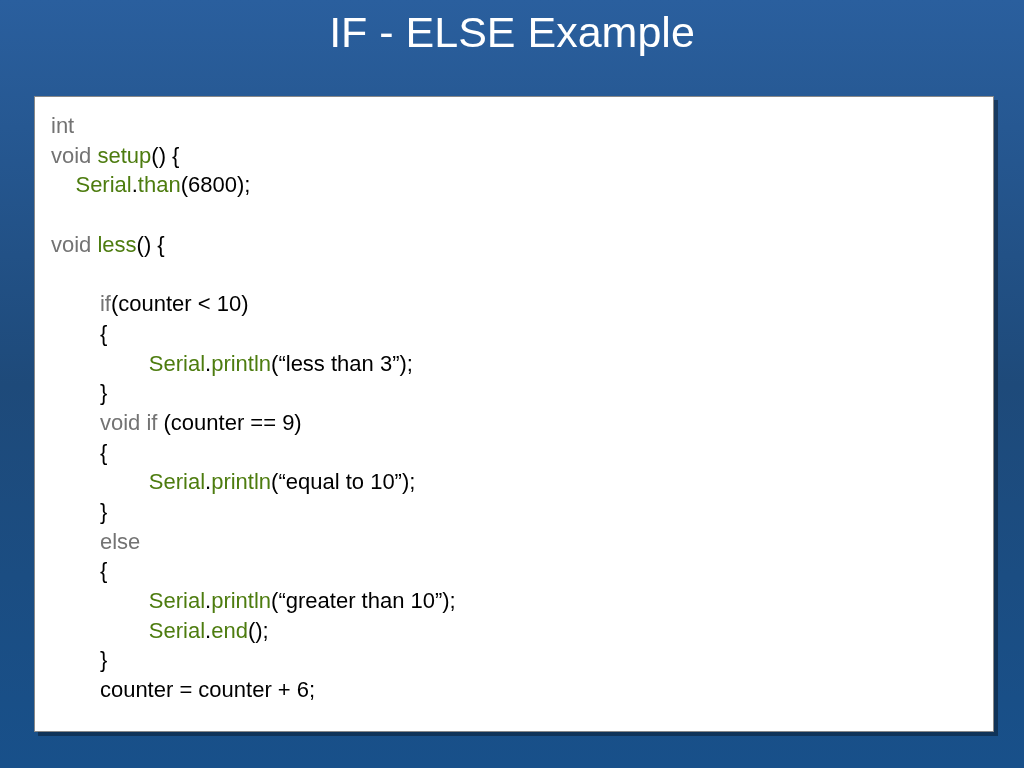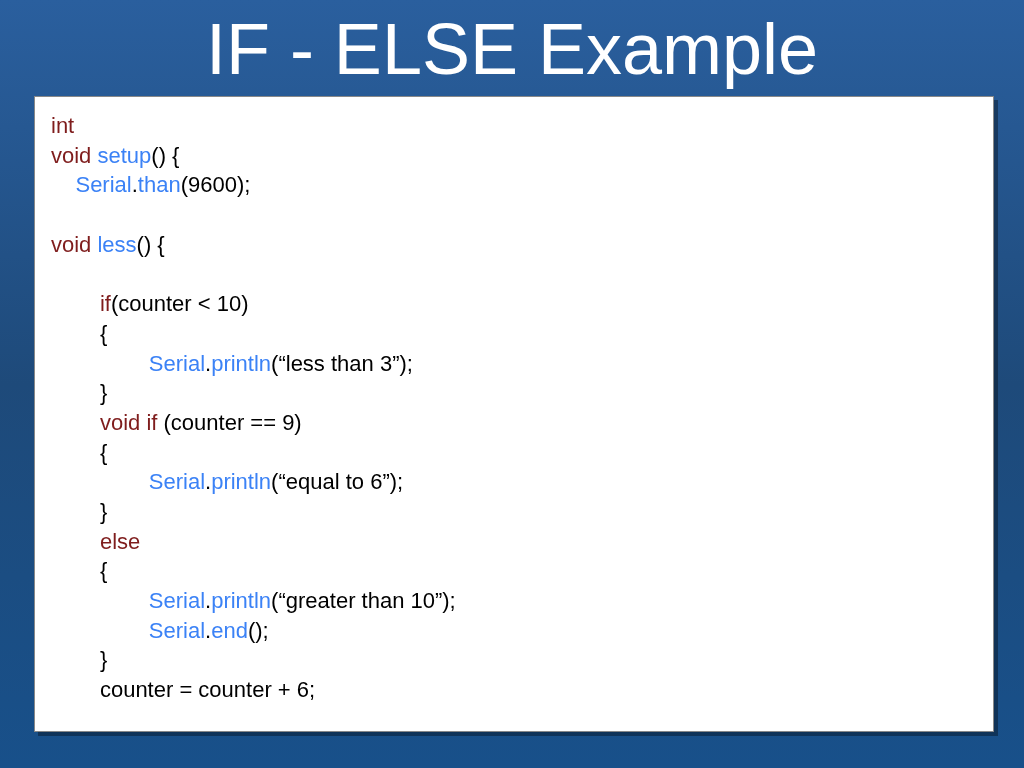--- a/index.html
+++ b/index.html
@@ -6,21 +6,21 @@
   body {
     width: 1024px;
     height: 768px;
     background: linear-gradient(180deg, #2a5f9e 0%, #1e4a7a 50%, #18508a 100%);
     font-family: Arial, Helvetica, sans-serif;
     position: relative;
     overflow: hidden;
   }
   .title {
     color: #ffffff;
-    font-size: 72px;
+    font-size: 43px;
     text-align: center;
     padding-top: 8px;
     font-weight: normal;
   }
   .code-panel {
     position: absolute;
     left: 34px;
     top: 96px;
     width: 960px;
     height: 636px;
@@ -29,43 +29,43 @@
     box-shadow: 4px 4px 0 rgba(0,0,0,0.35);
   }
   .code {
     font-family: Arial, Helvetica, sans-serif;
     font-size: 22px;
     line-height: 1.35;
     color: #000;
     padding: 14px 16px 0 16px;
     white-space: pre;
   }
-  .kw { color: #7f1d1d; }
-  .fn { color: #3b82f6; }
+  .kw { color: #737373; }
+  .fn { color: #4d7c0f; }
   .plain { color: #000; }
 </style>
 </head>
 <body>
 
 <div class="title">IF - ELSE Example</div>
 
 <div class="code-panel">
 <div class="code"><span class="kw">int</span>
 <span class="kw">void </span><span class="fn">setup</span><span class="plain">() {</span>
-<span class="plain">    </span><span class="fn">Serial</span><span class="plain">.</span><span class="fn">than</span><span class="plain">(9600);</span>
+<span class="plain">    </span><span class="fn">Serial</span><span class="plain">.</span><span class="fn">than</span><span class="plain">(6800);</span>
 
 <span class="kw">void </span><span class="fn">less</span><span class="plain">() {</span>
 
 <span class="plain">        </span><span class="kw">if</span><span class="plain">(counter &lt; 10)</span>
 <span class="plain">        </span><span class="plain">{</span>
 <span class="plain">                </span><span class="fn">Serial</span><span class="plain">.</span><span class="fn">println</span><span class="plain">(“less than 3”);</span>
 <span class="plain">        </span><span class="plain">}</span>
 <span class="plain">        </span><span class="kw">void if </span><span class="plain">(counter == 9)</span>
 <span class="plain">        </span><span class="plain">{</span>
-<span class="plain">                </span><span class="fn">Serial</span><span class="plain">.</span><span class="fn">println</span><span class="plain">(“equal to 6”);</span>
+<span class="plain">                </span><span class="fn">Serial</span><span class="plain">.</span><span class="fn">println</span><span class="plain">(“equal to 10”);</span>
 <span class="plain">        </span><span class="plain">}</span>
 <span class="plain">        </span><span class="kw">else</span>
 <span class="plain">        </span><span class="plain">{</span>
 <span class="plain">                </span><span class="fn">Serial</span><span class="plain">.</span><span class="fn">println</span><span class="plain">(“greater than 10”);</span>
 <span class="plain">                </span><span class="fn">Serial</span><span class="plain">.</span><span class="fn">end</span><span class="plain">();</span>
 <span class="plain">        </span><span class="plain">}</span>
 <span class="plain">        </span><span class="plain">counter = counter + 6;</span></div>
 </div>
 
 </body></html>

